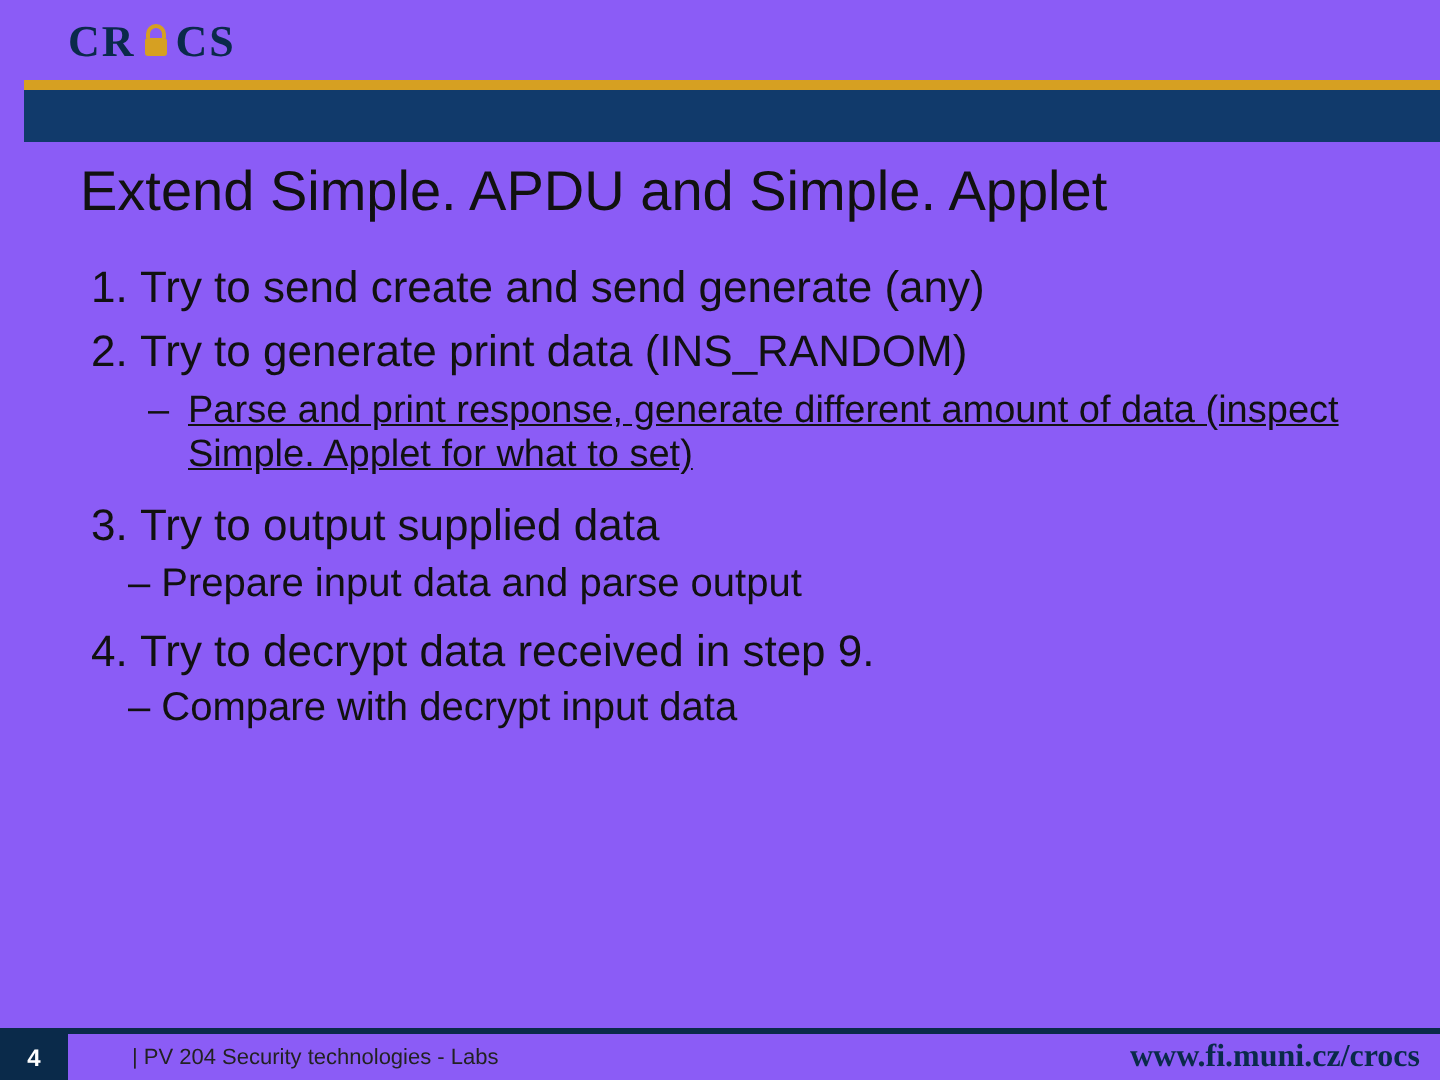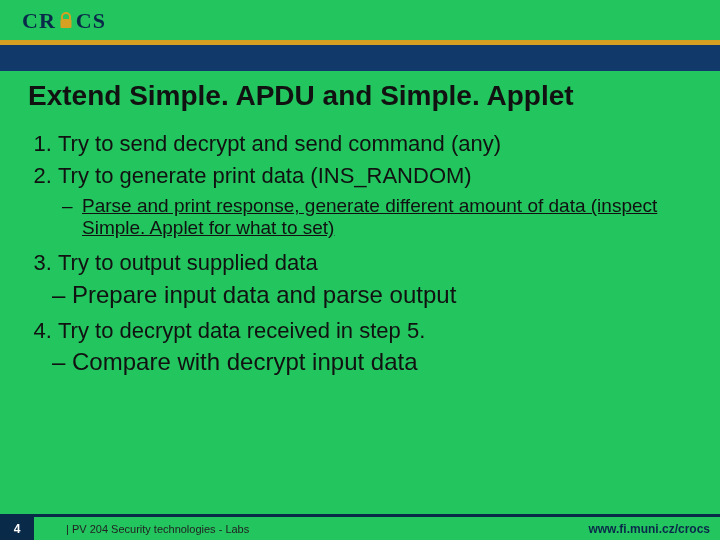--- a/index.html
+++ b/index.html
@@ -1,38 +1,38 @@
 <!DOCTYPE html>
 <html><head>
 <meta charset="utf-8">
 <style>
   * { margin: 0; padding: 0; box-sizing: border-box; }
   html, body { width: 720px; height: 540px; font-family: Arial, Helvetica, sans-serif; background: #fff; overflow: hidden; }
-  .slide { position: relative; width: 720px; height: 540px; background: #22c55e; }
+  .slide { position: relative; width: 720px; height: 540px; background: #8b5cf6; padding-left: 12px; }
   .header { position: relative; height: 58px; }
   .logo { position: absolute; left: 22px; top: 8px; font-family: Georgia, 'Times New Roman', serif; font-size: 22px; letter-spacing: 1px; color: #0a2a4a; font-weight: 600; }
   .logo .lock { display: inline-block; vertical-align: -2px; margin: 0 2px; }
   .bar-wrap { position: absolute; top: 40px; left: 0; right: 0; }
   .bar-gold { height: 5px; background: #d6a022; }
   .bar-blue { height: 26px; background: #113a6b; }
   .content { padding: 22px 28px 0 28px; }
-  .title { font-size: 28px; font-weight: bold; color: #111; margin-bottom: 18px; }
+  .title { font-size: 28px; font-weight: normal; color: #111; margin-bottom: 18px; }
   ol.main { list-style: decimal; padding-left: 30px; font-size: 22px; color: #111; }
   ol.main > li { margin: 4px 0 4px 0; line-height: 1.25; }
   .sub-dash { margin: 6px 0 10px 34px; font-size: 19px; color: #111; display: flex; }
   .sub-dash .dash { width: 20px; flex: none; text-align: left; }
   .sub-dash .txt { flex: 1; text-decoration: underline; }
-  .sub-dash2 { margin: 4px 0 8px 24px; font-size: 24px; color: #111; }
+  .sub-dash2 { margin: 4px 0 8px 24px; font-size: 20px; color: #111; }
   .footer { position: absolute; bottom: 0; left: 0; right: 0; height: 26px; }
   .footer-line { height: 3px; background: #0a2a4a; }
   .footer-bar { height: 23px; display: flex; align-items: center; justify-content: space-between; padding: 0 10px 0 0; }
   .page-box { background: #0a2a4a; color: #fff; width: 34px; height: 23px; display: flex; align-items: center; justify-content: center; font-size: 12px; font-weight: bold; }
   .footer-left { display: flex; align-items: center; gap: 10px; }
   .footer-text { font-size: 11px; color: #222; margin-left: 22px; }
-  .footer-url { font-size: 12px; font-weight: bold; color: #0a2a4a; }
+  .footer-url { font-size: 16px; font-weight: bold; color: #0a2a4a; font-family: Liberation Serif, serif; }
   svg.lock-svg { width: 16px; height: 18px; }
 </style>
 </head>
 <body>
 
 <div class="slide">
 
   <div class="header">
     <div class="logo">
       <span>CR</span><span class="lock"><svg class="lock-svg" viewBox="0 0 16 18">
@@ -43,35 +43,35 @@
     <div class="bar-wrap">
       <div class="bar-gold"></div>
       <div class="bar-blue"></div>
     </div>
   </div>
 
   <div class="content">
     <h1 class="title">Extend Simple. APDU and Simple. Applet</h1>
 
     <ol class="main">
-      <li><span>Try to send decrypt and send command (any)</span></li>
+      <li><span>Try to send create and send generate (any)</span></li>
       <li><span>Try to generate print data (INS_RANDOM)</span></li>
     </ol>
     <div class="sub-dash">
       <span class="dash">–</span>
       <span class="txt">Parse and print response, generate different amount of data (inspect Simple. Applet for what to set)</span>
     </div>
 
     <ol class="main" start="3">
       <li><span>Try to output supplied data</span></li>
     </ol>
     <div class="sub-dash2"><span>– Prepare input data and parse output</span></div>
 
     <ol class="main" start="4">
-      <li><span>Try to decrypt data received in step 5.</span></li>
+      <li><span>Try to decrypt data received in step 9.</span></li>
     </ol>
     <div class="sub-dash2"><span>– Compare with decrypt input data</span></div>
   </div>
 
   <div class="footer">
     <div class="footer-line"></div>
     <div class="footer-bar">
       <div class="footer-left">
         <div class="page-box">4</div>
         <div class="footer-text">| PV 204 Security technologies - Labs</div>

